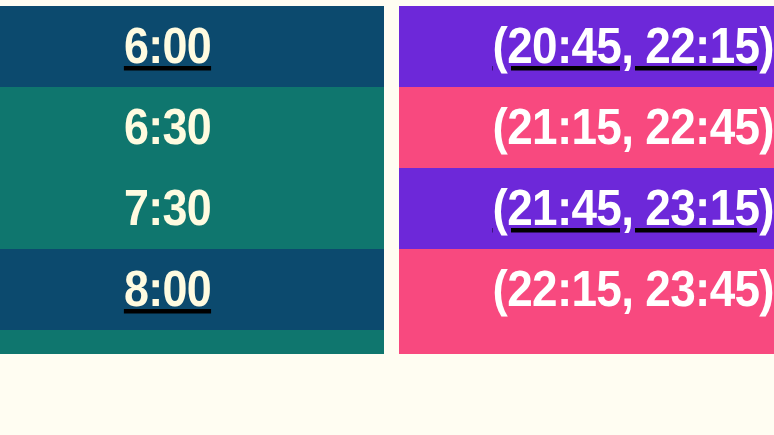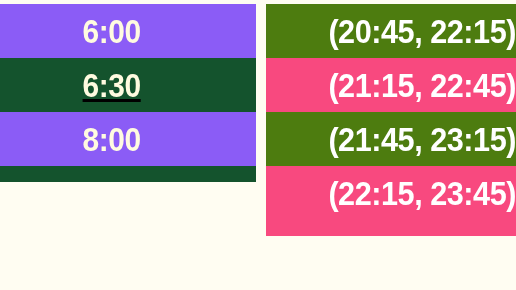--- a/index.html
+++ b/index.html
@@ -46,24 +46,24 @@
     background: #fffdf2;
   }
   .row {
     height: 54px;
     display: flex;
     align-items: center;
     box-sizing: border-box;
     overflow: hidden;
   }
   
-  .col-time .row.shade-dark  { background: #8b5cf6; }
-  .col-time .row.shade-light { background: #14532d; text-decoration: underline; }
+  .col-time .row.shade-dark  { background: #0c4a6e; text-decoration: underline; }
+  .col-time .row.shade-light { background: #0f766e; }
   
-  .col-interval .row.shade-dark  { background: #4d7c0f; }
+  .col-interval .row.shade-dark  { background: #6d28d9; text-decoration: underline; }
   .col-interval .row.shade-light { background: #f8497f; }
 
   .cell-text {
     display: block;
     width: 100%;
     font-weight: 700;
     font-size: 33px;
     line-height: 1;
     letter-spacing: -0.5px;
     white-space: nowrap;
@@ -94,20 +94,23 @@
   <div class="table-wrap">
 
     <div class="column col-time">
       <div class="top-pad"></div>
       <div class="row shade-dark">
         <span class="cell-text">6:00</span>
       </div>
       <div class="row shade-light">
         <span class="cell-text">6:30</span>
       </div>
+      <div class="row shade-light">
+        <span class="cell-text">7:30</span>
+      </div>
       <div class="row shade-dark">
         <span class="cell-text">8:00</span>
       </div>
       <div class="row shade-light partial-row">
         <span class="cell-text"></span>
       </div>
     </div>
 
     <div class="col-gap"></div>
 

